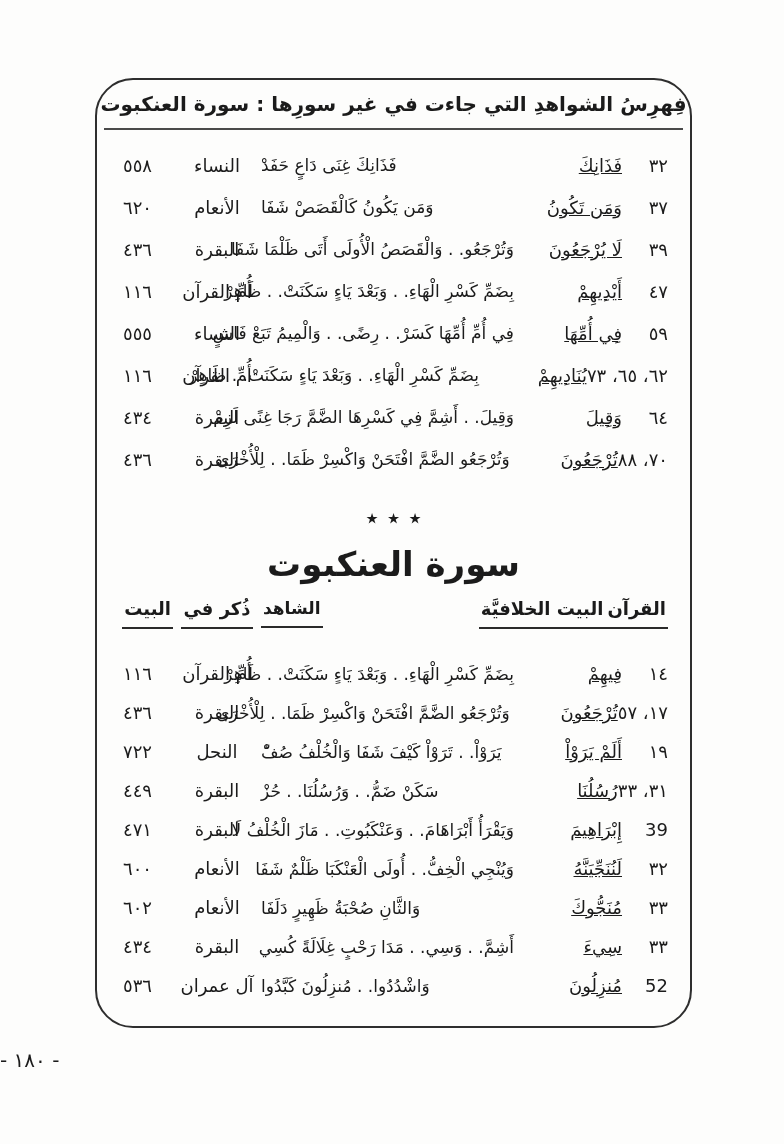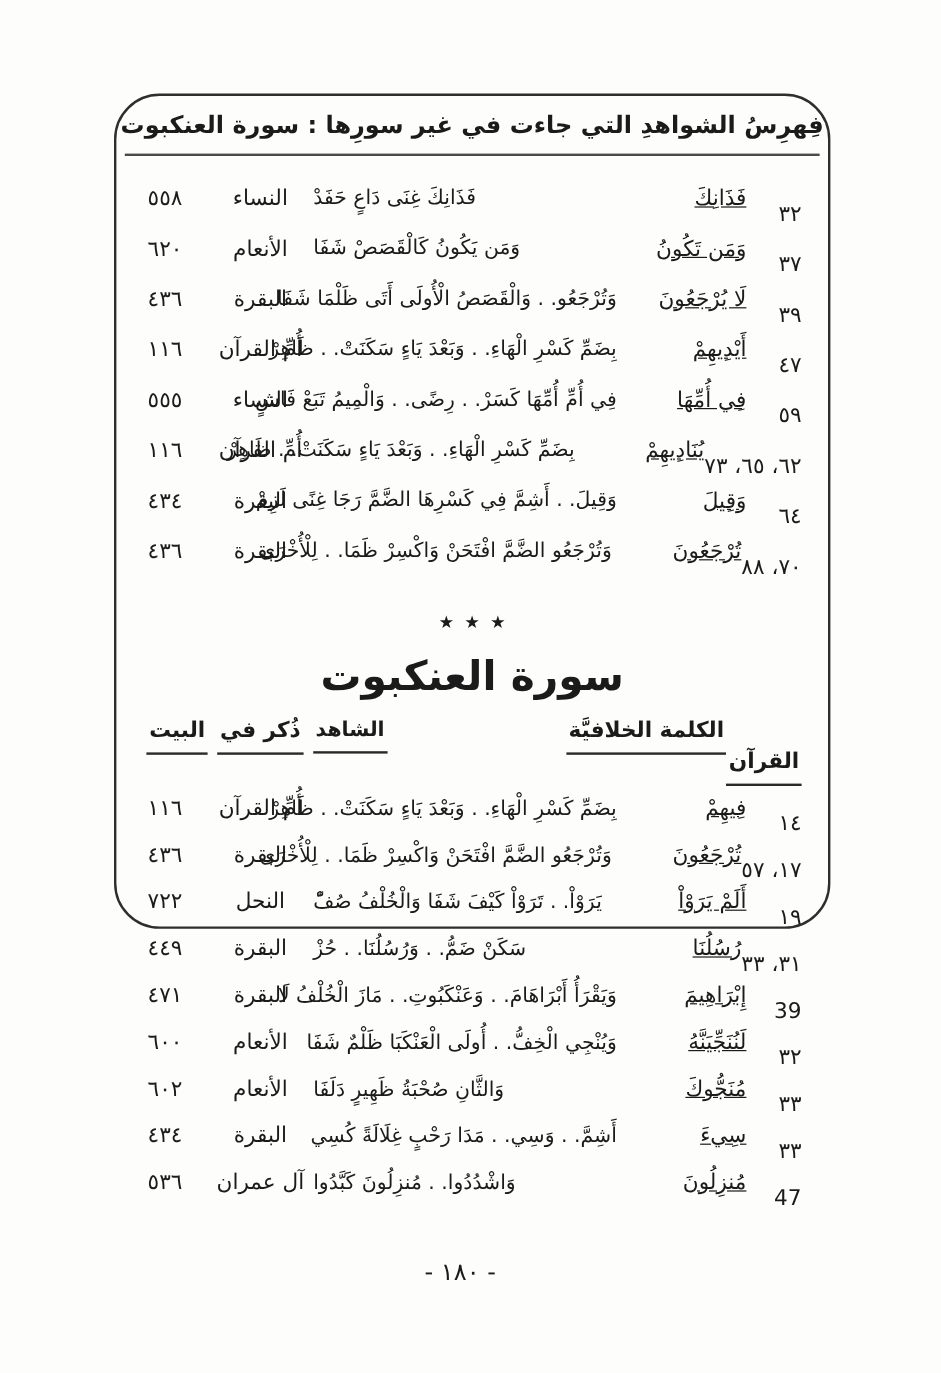--- a/index.html
+++ b/index.html
@@ -7,21 +7,21 @@
     width: 784px; height: 1144px;
     background: #fdfdfc;
     position: relative;
     font-family: "DejaVu Sans", sans-serif;
     color: #1b1b1b;
     overflow: hidden;
   }
   .frame {
     position: absolute;
     left: 95px; top: 78px;
-    width: 597px; height: 696px;
+    width: 597px; height: 950px;
     border: 2px solid #2e2e2e;
     border-radius: 38px;
     box-sizing: border-box;
     direction: rtl;
   }
   .header-title {
     position: absolute; top: 12px; left: 0; right: 0;
     text-align: center;
     font-size: 20px;
     font-weight: 600;
@@ -35,21 +35,21 @@
     position: absolute; right: 22px; left: 26px;
   }
   .tbl1 { top: 64px; }
   .tbl2 { top: 574px; }
   .row {
     display: flex; align-items: center;
     height: 42px;
     white-space: nowrap;
   }
   .tbl2 .row { height: 39px; }
-  .c-ayah  { min-width: 46px; flex-shrink: 0; text-align: right; font-size: 18px; margin-top: 26px; }
+  .c-ayah  { min-width: 46px; flex-shrink: 0; text-align: right; font-size: 18px; }
   .c-word  { width: 108px; flex-shrink: 0; text-align: right; font-size: 18px; overflow: visible; text-decoration: underline; }
   .c-shahid{ flex: 1; min-width: 0; text-align: left; font-size: 17px; }
   .c-source{ width: 88px; flex-shrink: 0; text-align: center; font-size: 18px; }
   .c-bayt  { width: 50px; flex-shrink: 0; text-align: left; font-size: 18px; }
   .divider {
     position: absolute; top: 424px; left: 0; right: 0;
     text-align: center;
     font-size: 24px; font-weight: bold;
     letter-spacing: 14px;
     direction: ltr;
@@ -66,21 +66,21 @@
     font-size: 19px; font-weight: 600;
     white-space: nowrap;
   }
   .th-label {
     display: inline-block;
     border-bottom: 2px solid #2a2a2a;
     padding: 0 2px 8px 2px;
   }
   .footer {
     position: absolute; top: 1048px; left: 0; right: 17px;
-    text-align: center;
+    text-align: left;
     font-size: 20px;
     direction: rtl;
   }
 </style>
 </head>
 <body>
 
 <div class="page">
   <div class="frame">
 
@@ -144,21 +144,21 @@
         <span class="c-source">البقرة</span>
         <span class="c-bayt">٤٣٦</span>
       </div>
     </div>
 
     <div class="divider">٭ ٭ ٭</div>
     <div class="section-title">سورة العنكبوت</div>
 
     <div class="thead">
       <span class="c-ayah"><span class="th-label">القرآن</span></span>
-      <span class="c-word"><span class="th-label">الكلمة الخلافيَّة</span></span>
+      <span class="c-word"><span class="th-label">البيت الخلافيَّة</span></span>
       <span class="c-shahid"><span class="th-label">الشاهد</span></span>
       <span class="c-source"><span class="th-label">ذُكر في</span></span>
       <span class="c-bayt"><span class="th-label">البيت</span></span>
     </div>
 
     <div class="tbl tbl2">
       <div class="row">
         <span class="c-ayah">١٤</span>
         <span class="c-word">فِيهِمْ</span>
         <span class="c-shahid">بِضَمِّ كَسْرِ الْهَاءِ. . وَبَعْدَ يَاءٍ سَكَنَتْ. . ظَاهِرْ</span>
@@ -208,21 +208,21 @@
         <span class="c-bayt">٦٠٢</span>
       </div>
       <div class="row">
         <span class="c-ayah">٣٣</span>
         <span class="c-word">سِيءَ</span>
         <span class="c-shahid">أَشِمَّ. . وَسِي. . مَدَا رَحْبٍ غِلَالَةً كُسِي</span>
         <span class="c-source">البقرة</span>
         <span class="c-bayt">٤٣٤</span>
       </div>
       <div class="row">
-        <span class="c-ayah">47</span>
+        <span class="c-ayah">52</span>
         <span class="c-word">مُنزِلُونَ</span>
         <span class="c-shahid">وَاشْدُدُوا. . مُنزِلُونَ كَبَّدُوا</span>
         <span class="c-source">آل عمران</span>
         <span class="c-bayt">٥٣٦</span>
       </div>
     </div>
 
   </div>
 
   <div class="footer">- ١٨٠ -</div>

